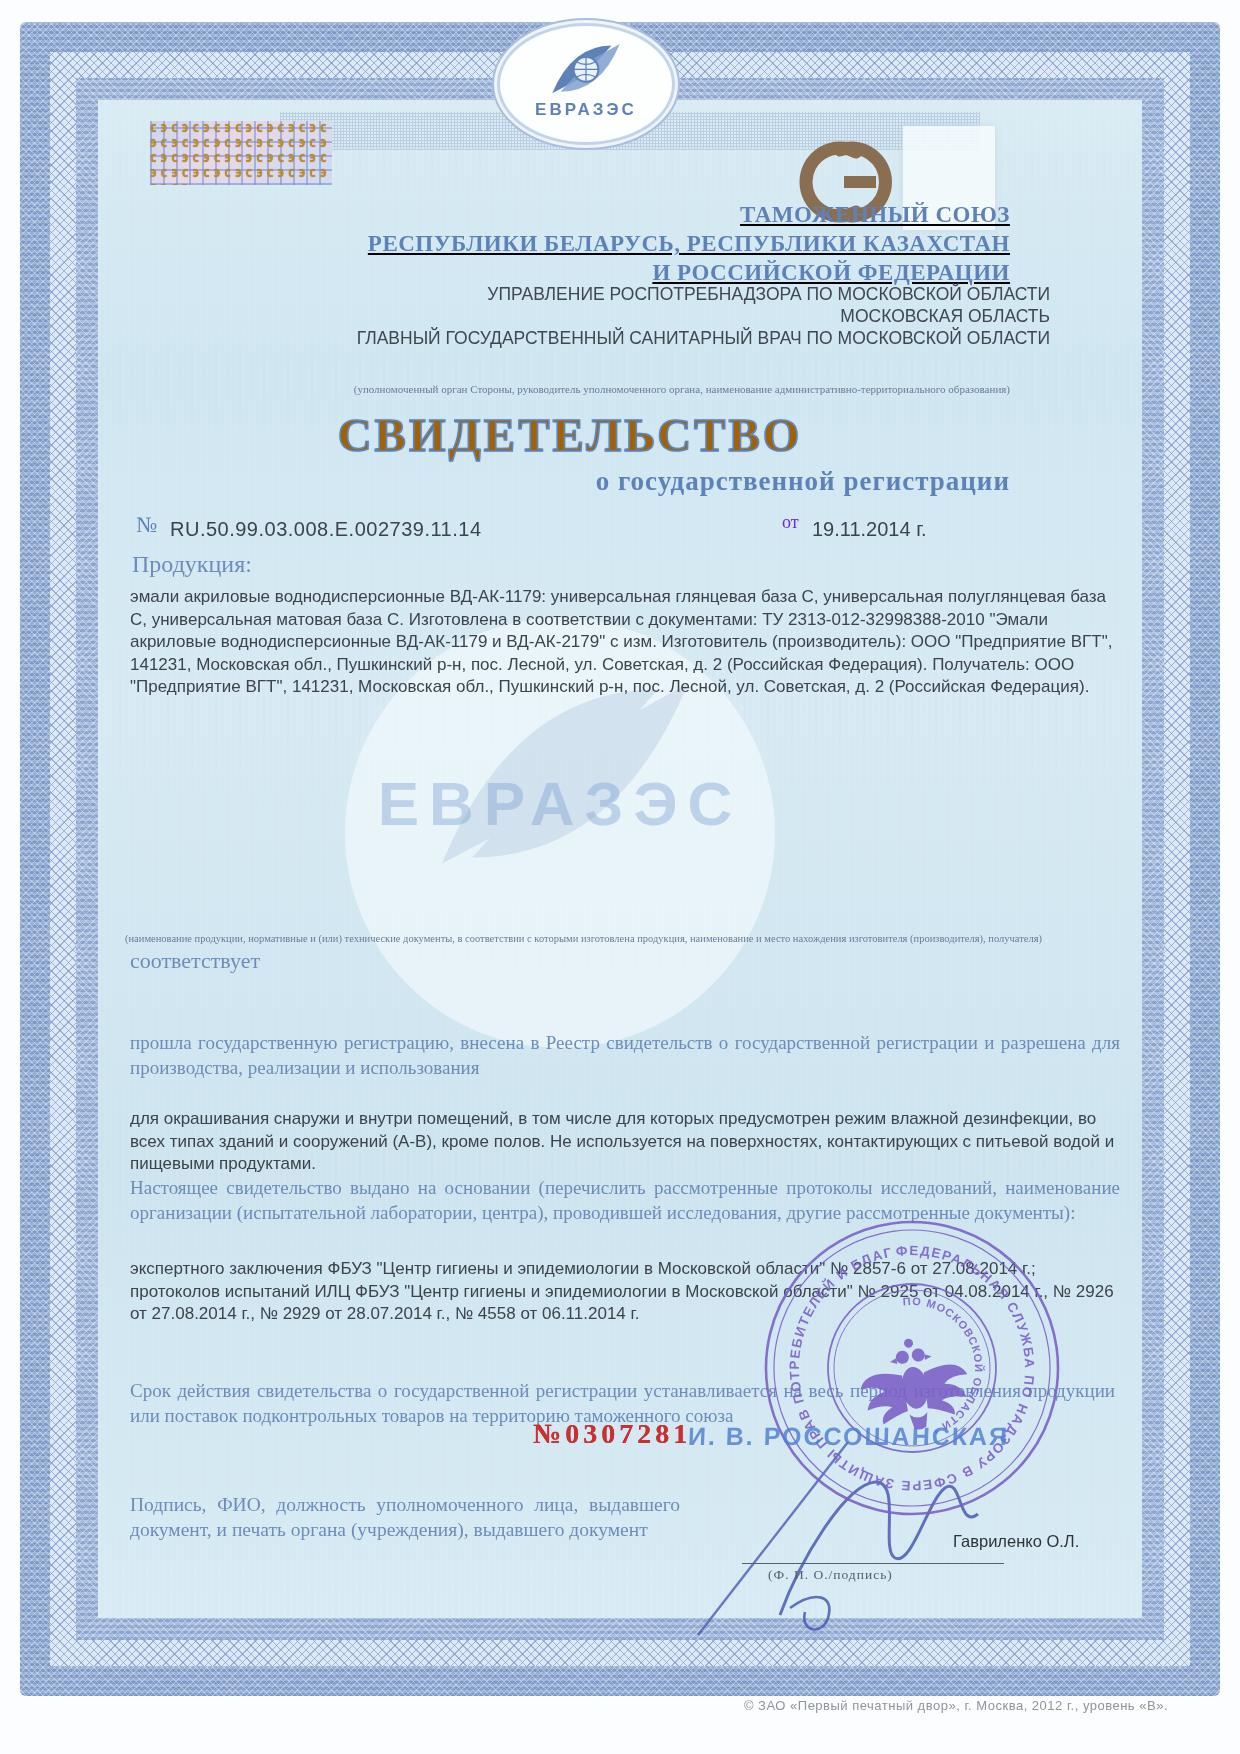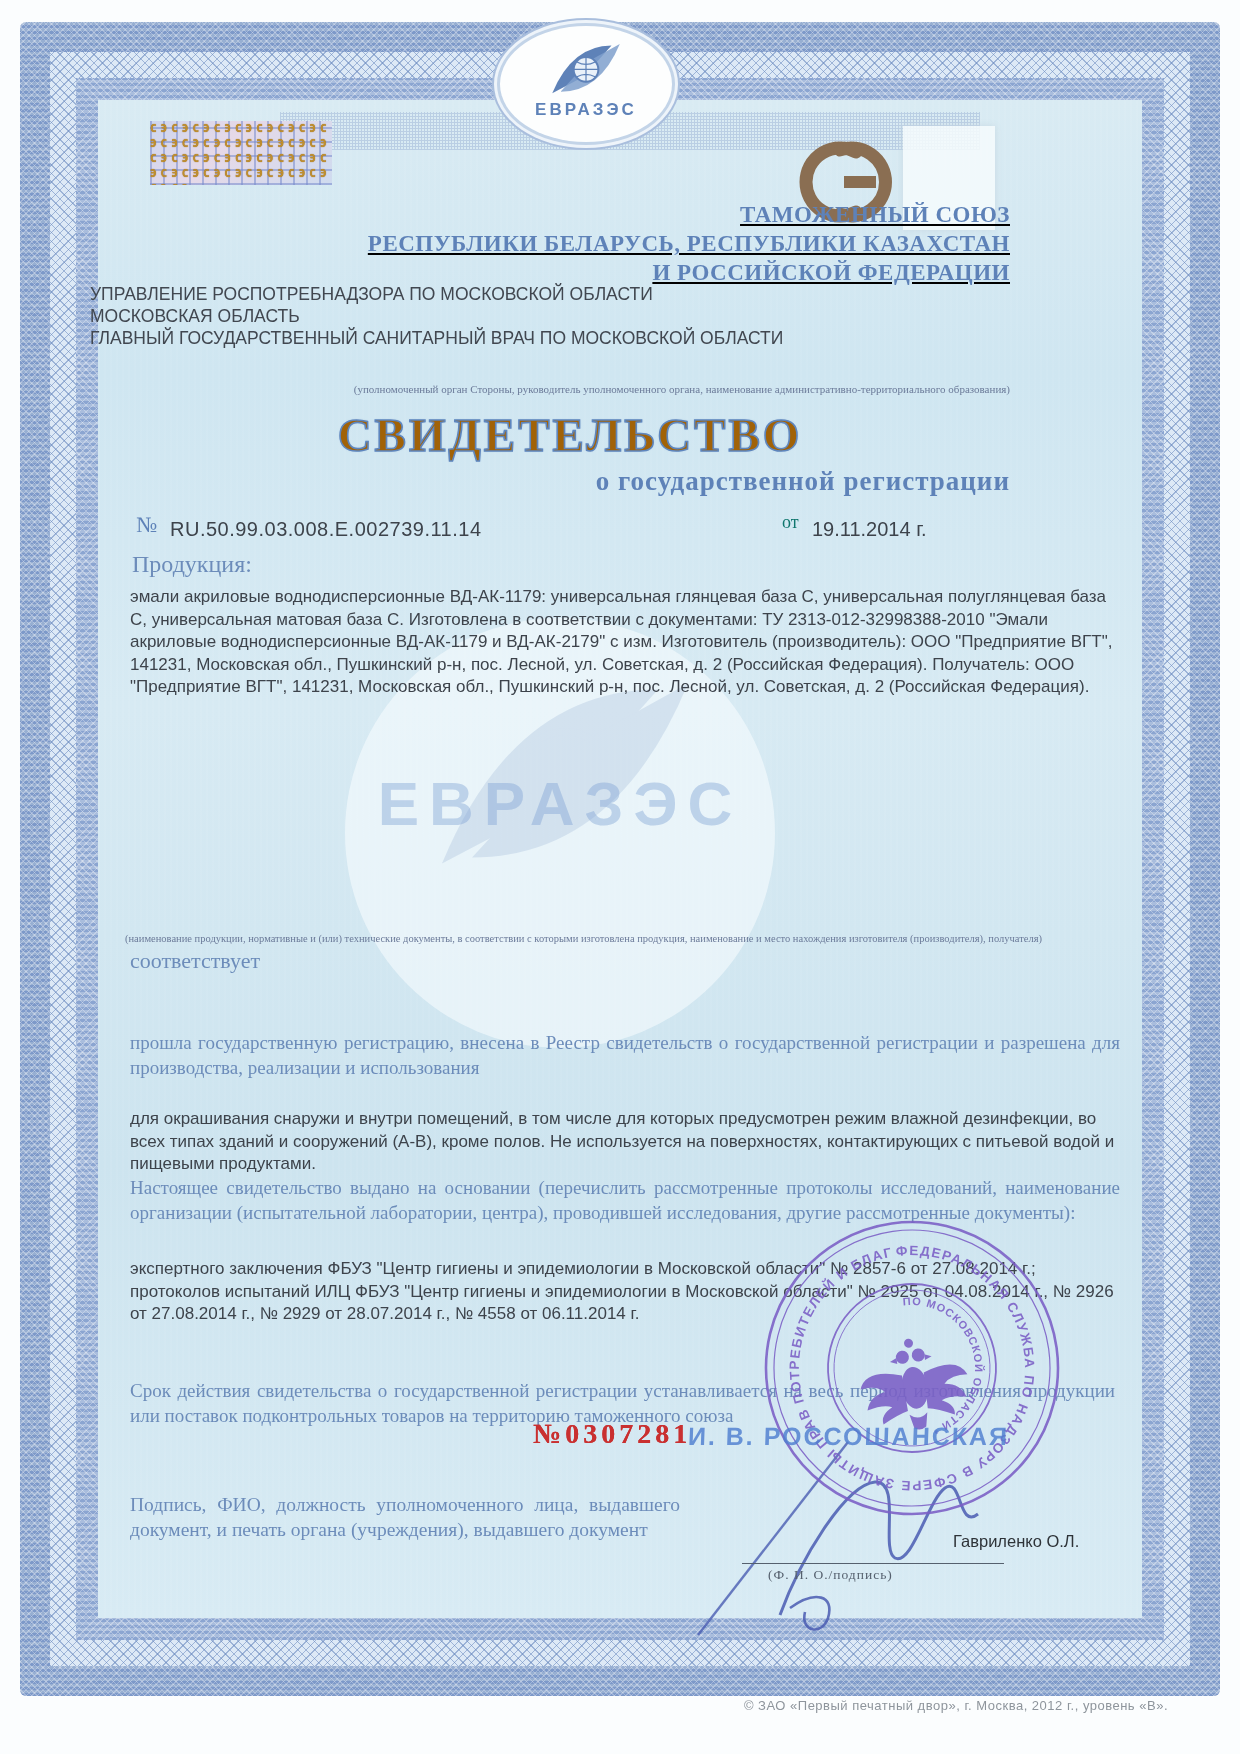--- a/index.html
+++ b/index.html
@@ -47,34 +47,34 @@
         linear-gradient(135deg,#cdd6ee 0%,#e6d9e8 40%,#cfdbef 100%);
       color:#c08f2e;font-family:"DejaVu Sans Mono",monospace;font-size:11px;font-weight:bold;
       line-height:15px;letter-spacing:4px;word-break:break-all;text-shadow:0 0 1px #8a5f16;}
   
   .se-mark{position:absolute;left:778px;top:126px;z-index:2;}
   .wm-rect{position:absolute;left:903px;top:126px;width:92px;height:104px;z-index:1;
       background:rgba(246,251,253,.85);box-shadow:0 0 6px rgba(200,215,225,.9);}
   
   .hwrap{position:absolute;left:130px;top:200px;width:880px;text-align:right;z-index:2;text-decoration:underline;}
   .union-line{font-weight:bold;color:#5e82b8;font-size:23px;line-height:29px;letter-spacing:.5px;}
-  .auth-wrap{position:absolute;left:90px;top:283px;width:960px;text-align:left;z-index:2;
+  .auth-wrap{position:absolute;left:90px;top:283px;width:960px;text-align:right;z-index:2;
       font-family:"Liberation Sans",sans-serif;color:#414750;font-size:17.5px;line-height:22px;}
   .note-small{position:absolute;left:130px;top:383px;width:880px;text-align:right;z-index:2;
       font-size:11px;color:#6b7a99;}
   .title-main{position:absolute;left:130px;top:408px;width:880px;text-align:center;z-index:2;
       font-size:47px;font-weight:bold;color:#a16207;-webkit-text-stroke:1.6px #5e86be;
       text-shadow:0 0 2px rgba(94,134,190,.55);letter-spacing:3px;}
   .title-sub{position:absolute;left:130px;top:466px;width:880px;text-align:right;z-index:2;
       font-size:27px;font-weight:bold;color:#5e82b8;letter-spacing:1px;}
   
   .no-label{position:absolute;left:136px;top:512px;font-size:22px;color:#5e82b8;z-index:2;}
   .no-value{position:absolute;left:170px;top:518px;font-family:"Liberation Sans",sans-serif;
       font-size:20px;color:#3d434b;z-index:2;letter-spacing:.5px;}
-  .date-label{position:absolute;left:782px;top:512px;font-size:18px;color:#0f766e;z-index:2;}
+  .date-label{position:absolute;left:782px;top:512px;font-size:18px;color:#6d28d9;z-index:2;}
   .date-value{position:absolute;left:812px;top:518px;font-family:"Liberation Sans",sans-serif;
       font-size:20px;color:#3d434b;z-index:2;}
   
   .lead-serif{font-size:19px;color:#6c8cba;text-align:justify;line-height:25px;}
   .sans-par{font-family:"Liberation Sans",sans-serif;font-size:17px;color:#3d434b;line-height:22.5px;}
   .product-label{position:absolute;left:132px;top:552px;font-size:24px;color:#6c8cba;z-index:2;}
   .product-text{position:absolute;left:130px;top:586px;width:990px;z-index:2;}
   .product-note{position:absolute;left:125px;top:933px;width:990px;z-index:2;font-size:10.5px;color:#6b7a99;}
   .conform-lead{position:absolute;left:130px;top:948px;font-size:22px;color:#6c8cba;z-index:2;}
   .conform-text{position:absolute;left:130px;top:977px;width:830px;z-index:2;}

